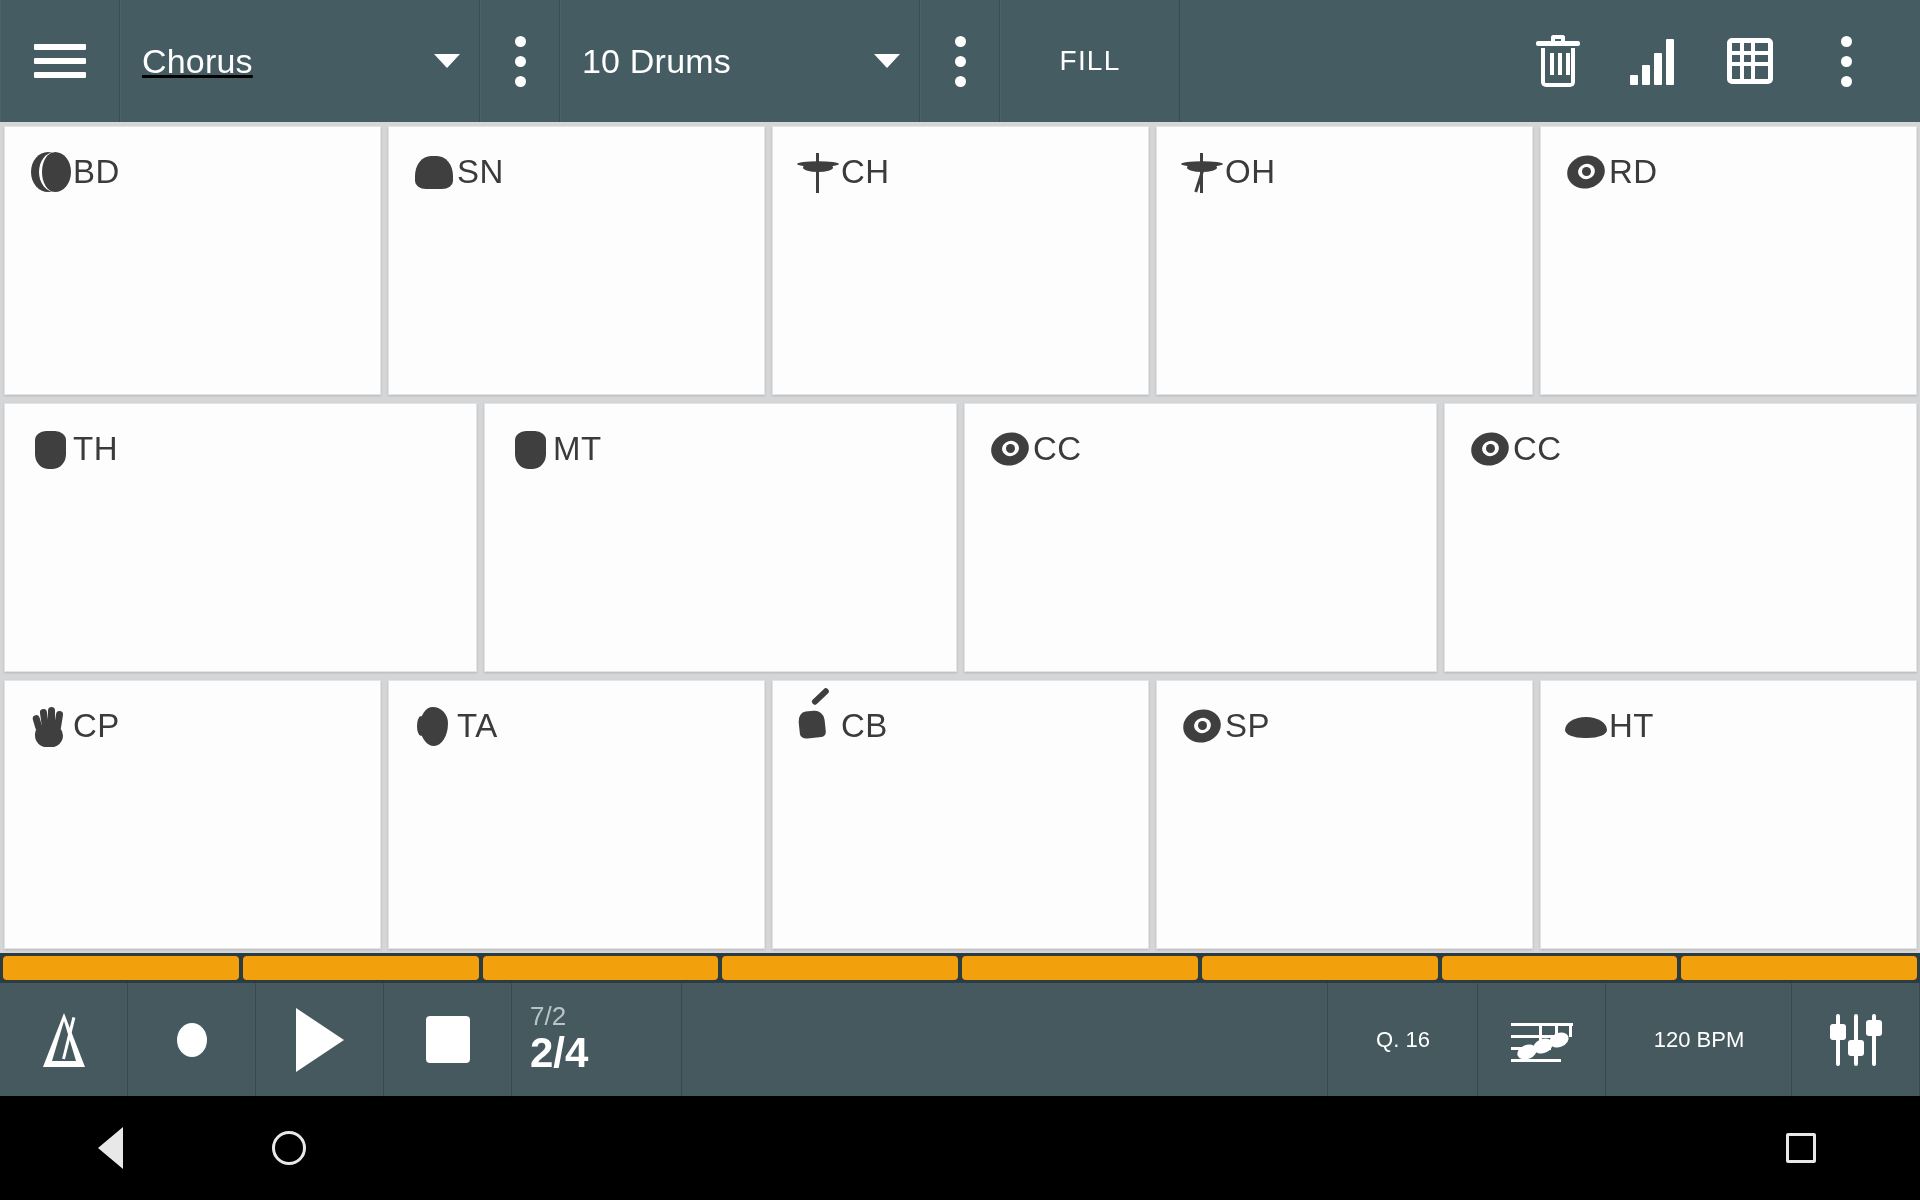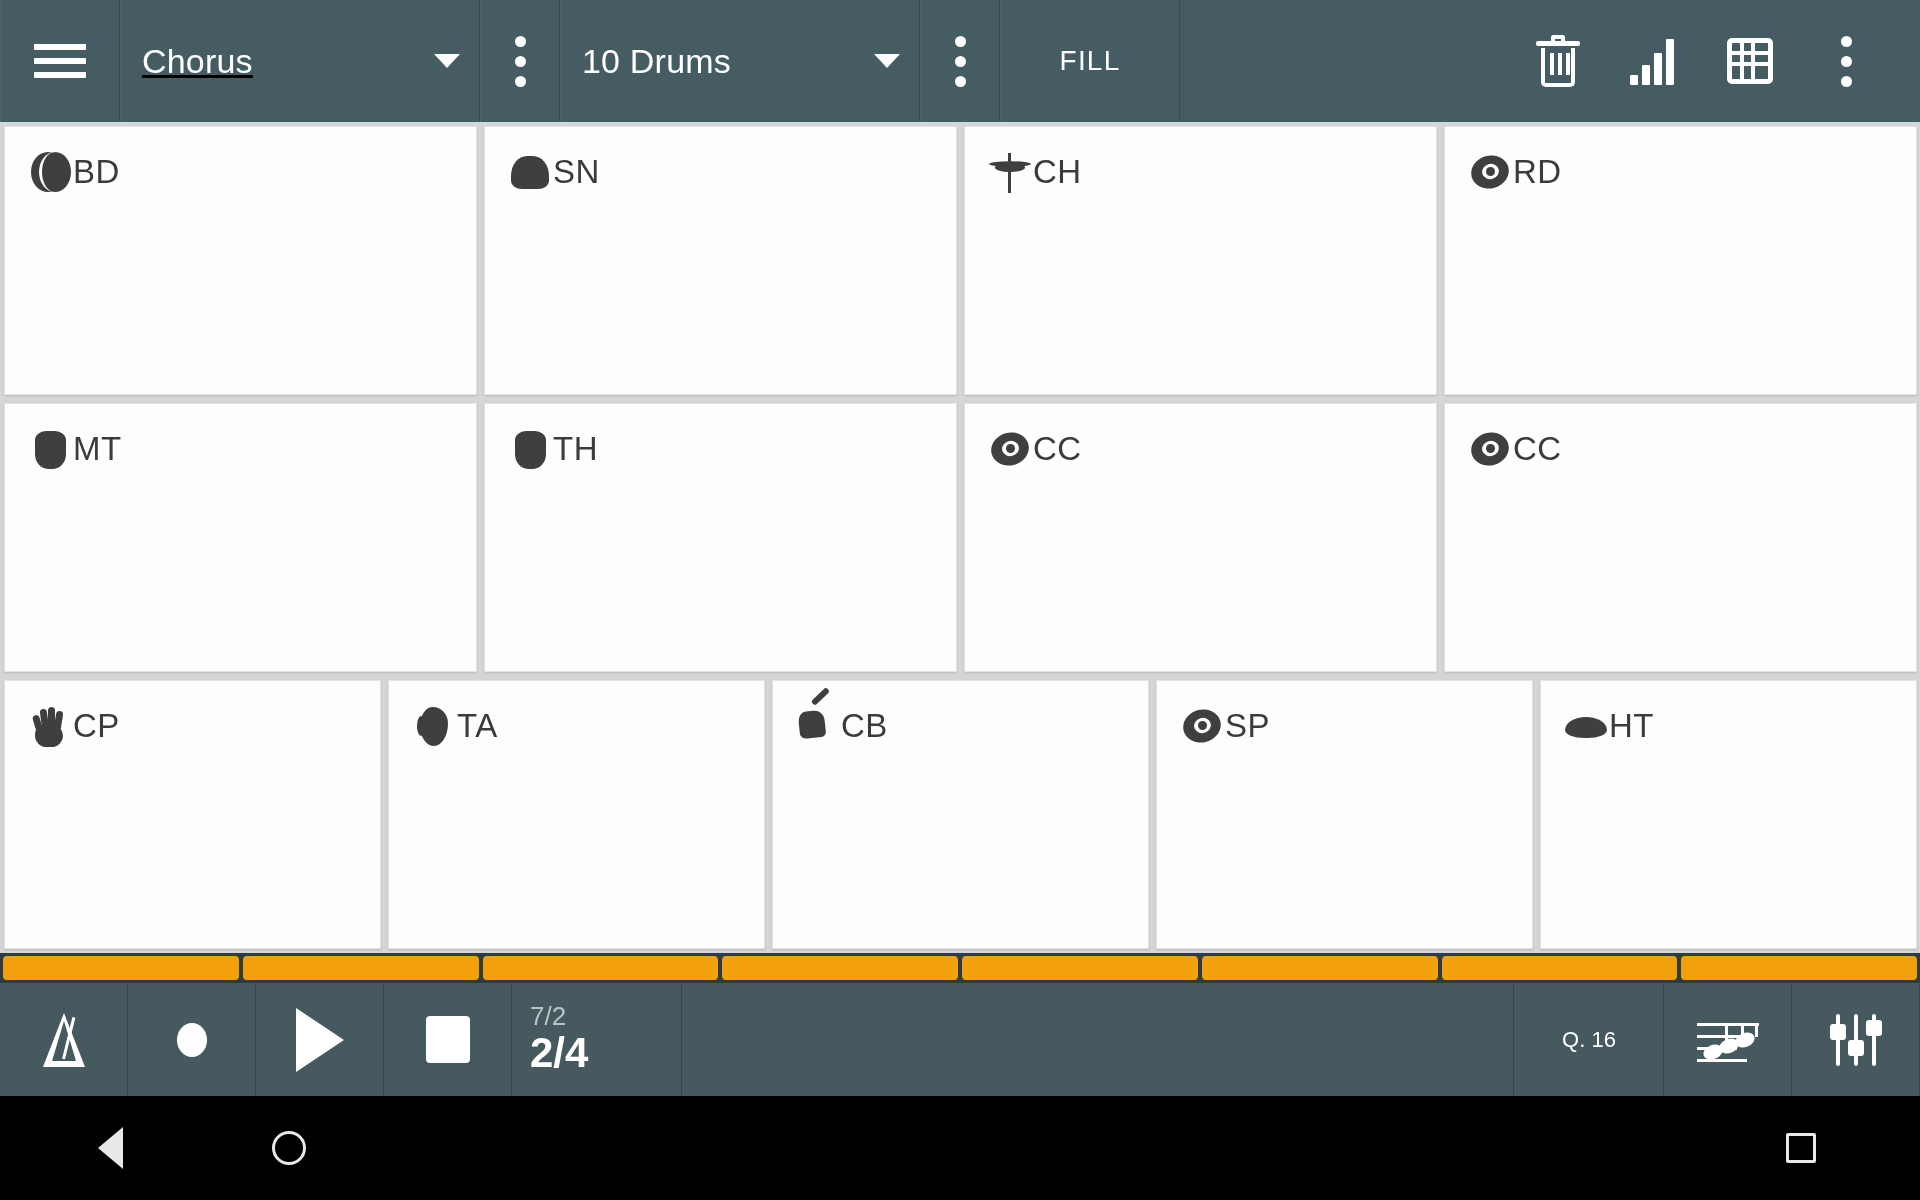--- a/index.html
+++ b/index.html
@@ -293,45 +293,56 @@
           <span class="pad-icon g-hh">
               <span class="rod"></span>
               <span class="star"></span>
               <span class="star2"></span>
             </span>
           <span class="pad-label">CH</span>
         </div>
       </div>
       <div class="pad">
         <div class="pad-head">
+          <span class="pad-icon g-hh open">
+              <span class="rod"></span>
+              <span class="rod2"></span>
+              <span class="star"></span>
+              <span class="star2"></span>
+            </span>
+          <span class="pad-label">OH</span>
+        </div>
+      </div>
+      <div class="pad">
+        <div class="pad-head">
           <span class="pad-icon g-cym">
               <span class="disc"></span>
               <span class="ring"></span>
               <span class="bell"></span>
             </span>
           <span class="pad-label">RD</span>
         </div>
       </div>
     </div>
 
     <div class="pad-row">
       <div class="pad">
         <div class="pad-head">
           <span class="pad-icon">
               <span class="g-tom"></span>
             </span>
+          <span class="pad-label">TH</span>
+        </div>
+      </div>
+      <div class="pad">
+        <div class="pad-head">
+          <span class="pad-icon">
+              <span class="g-tom"></span>
+            </span>
           <span class="pad-label">MT</span>
-        </div>
-      </div>
-      <div class="pad">
-        <div class="pad-head">
-          <span class="pad-icon">
-              <span class="g-tom"></span>
-            </span>
-          <span class="pad-label">TH</span>
         </div>
       </div>
       <div class="pad">
         <div class="pad-head">
           <span class="pad-icon g-cym">
               <span class="disc"></span>
               <span class="ring"></span>
               <span class="bell"></span>
             </span>
           <span class="pad-label">CC</span>
@@ -453,20 +464,23 @@
         <span class="ln" style="left:0;  top:46px; width:50px;"></span>
         <span class="st" style="left:28px; top:10px; height:22px;"></span>
         <span class="st" style="left:44px; top:10px; height:18px;"></span>
         <span class="st" style="left:58px; top:10px; height:14px;"></span>
         <span class="nh" style="left:6px;  top:32px;"></span>
         <span class="nh" style="left:22px; top:26px;"></span>
         <span class="nh" style="left:38px; top:20px;"></span>
       </span>
     </div>
 
+    <div class="tr-cell tr-text wide">
+      <span>120 BPM</span>
+    </div>
 
     <div class="tr-cell tr-btn">
       <span class="ico-sliders">
         <span class="track" style="left:5px"></span>
         <span class="track" style="left:23px"></span>
         <span class="track" style="left:41px"></span>
         <span class="knob" style="left:-1px; top:10px"></span>
         <span class="knob" style="left:17px; top:26px"></span>
         <span class="knob" style="left:35px; top:6px"></span>
       </span>

